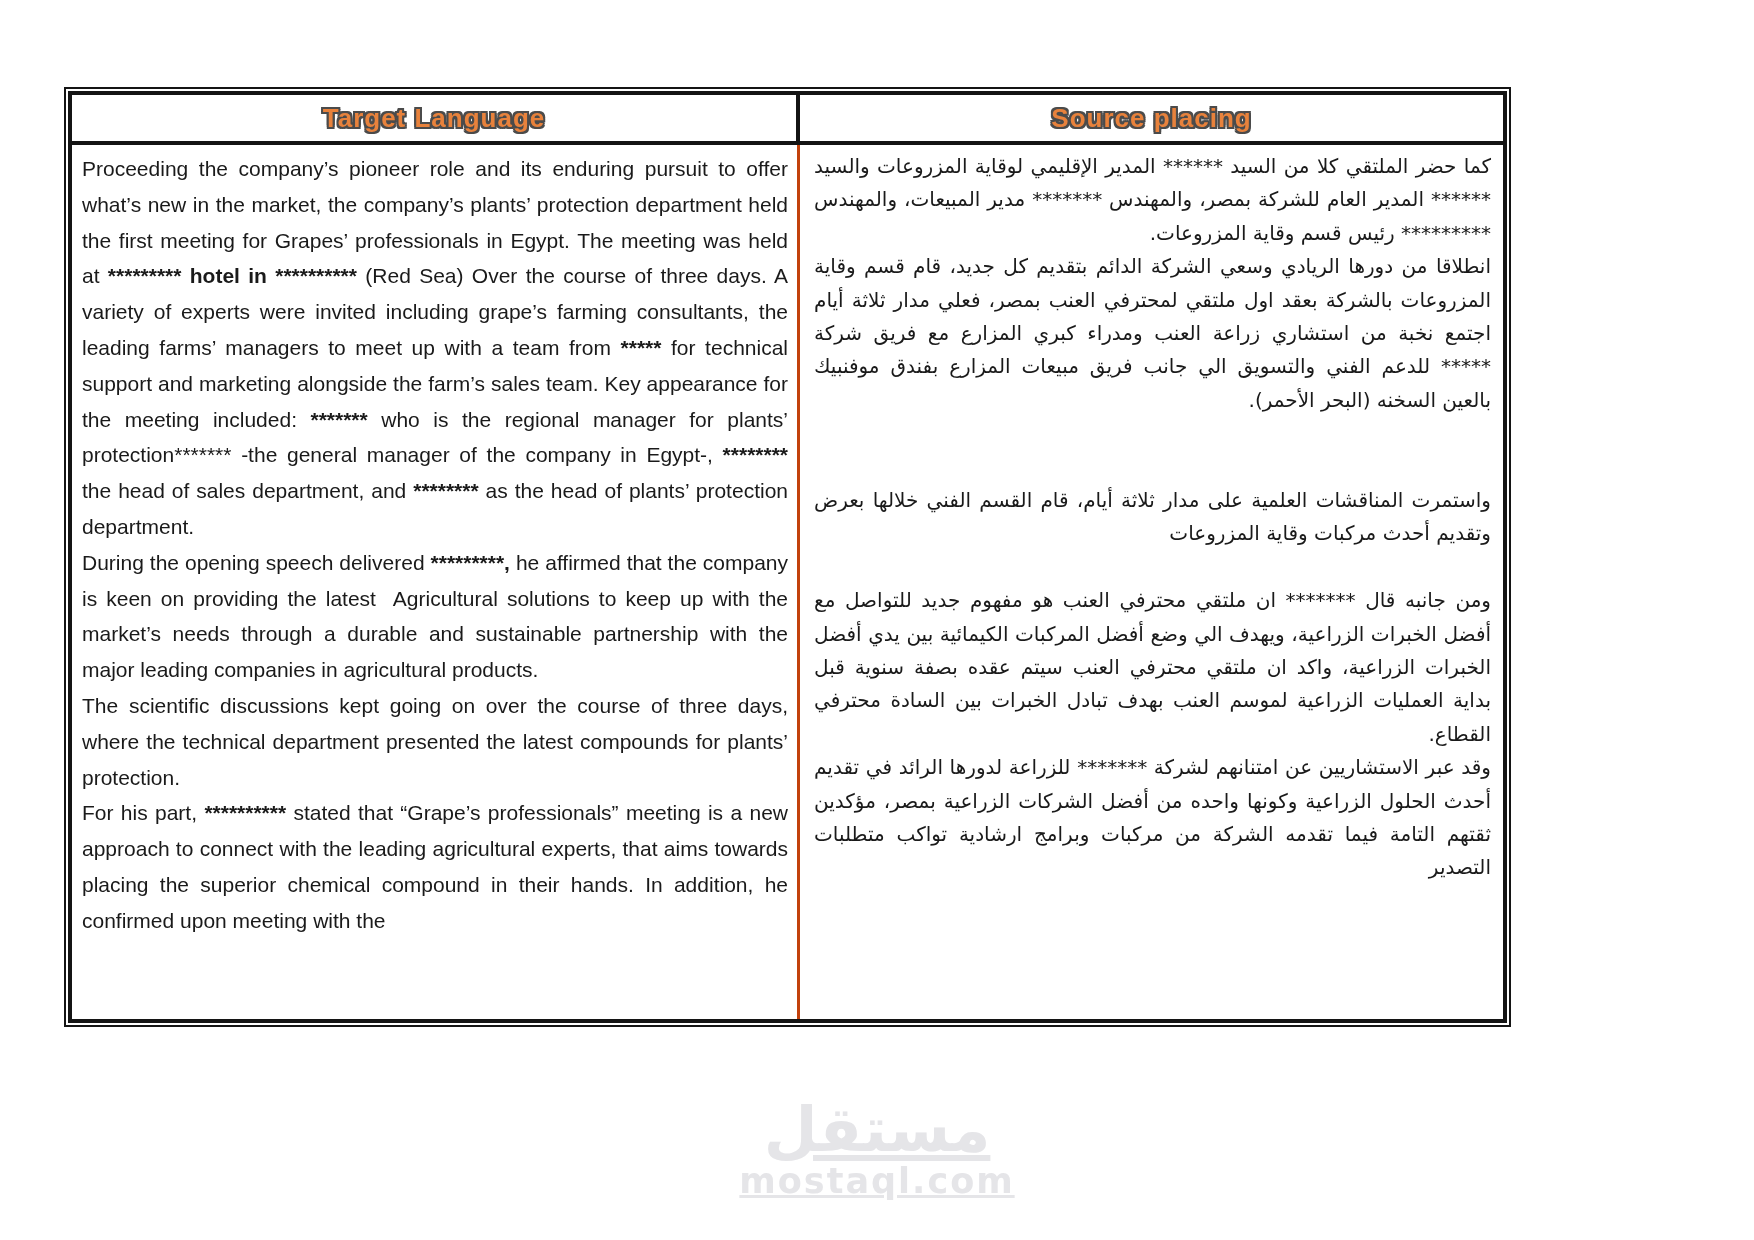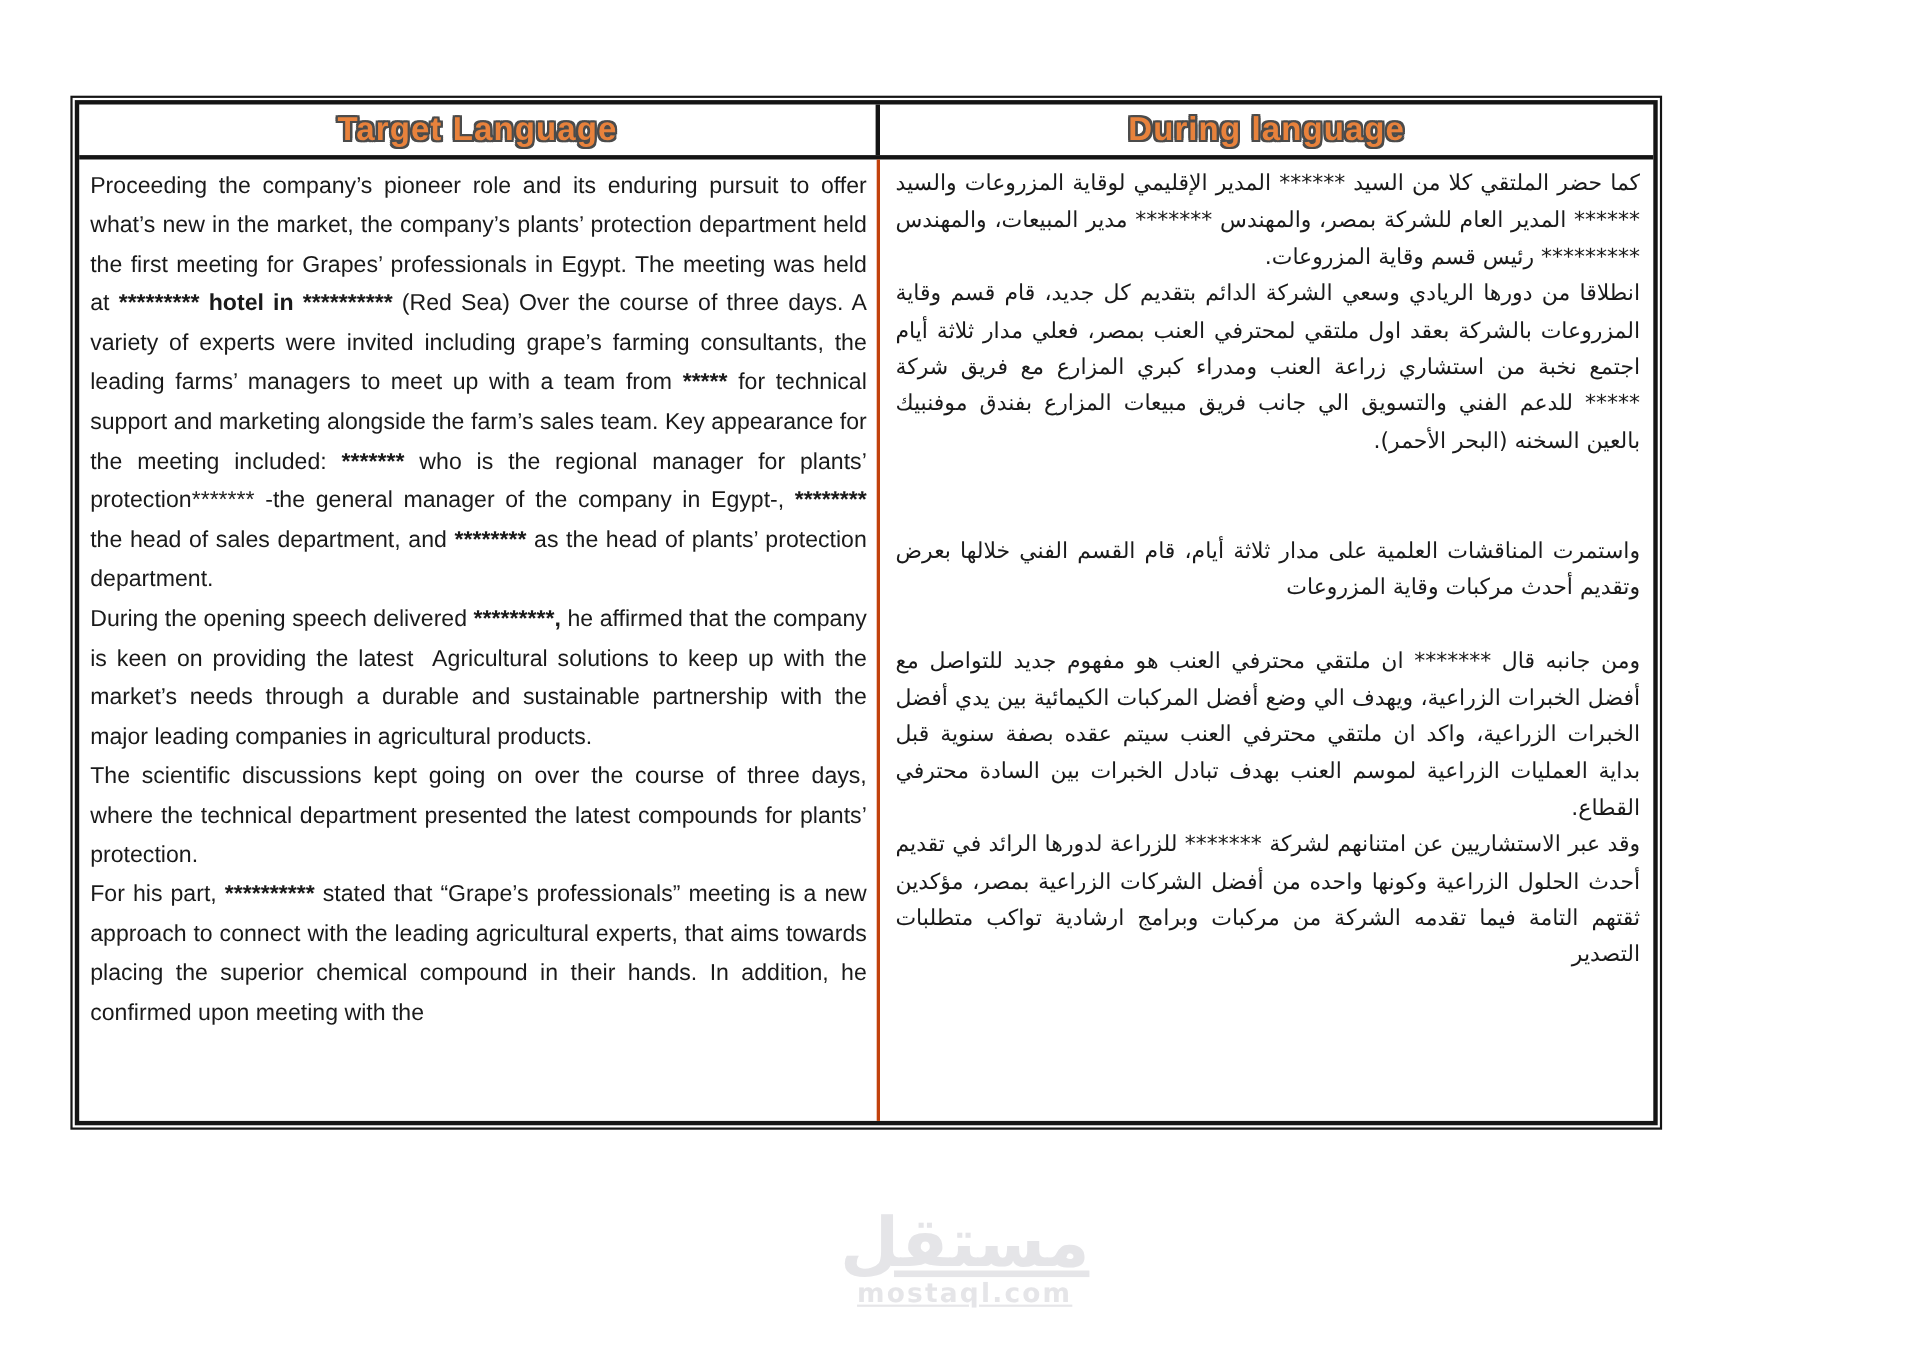--- a/index.html
+++ b/index.html
@@ -12,21 +12,21 @@
     position:absolute; left:64px; top:87px; width:1447px; height:940px;
     border:2px solid #141414; background:#ffffff;
   }
   .tbl-inner {
     position:absolute; inset:2px; border:4px solid #141414;
     display:flex; flex-direction:column;
   }
   .hdr-row { display:flex; flex:0 0 auto; height:50px; border-bottom:4px solid #141414; }
   .hdr-cell {
     display:flex; align-items:center; justify-content:center;
-    font-weight:bold; font-size:30px; letter-spacing:1px;
+    font-weight:bold; font-size:26px; letter-spacing:1px;
     color:#E8823C;
     text-shadow:
       -2px -2px 0 #4b4b4b, 2px -2px 0 #4b4b4b,
       -2px 2px 0 #4b4b4b, 2px 2px 0 #4b4b4b,
       0 -2px 0 #4b4b4b, 0 2px 0 #4b4b4b,
       -2px 0 0 #4b4b4b, 2px 0 0 #4b4b4b;
   }
   .hdr-cell.target { width:728px; border-right:4px solid #141414; }
   .hdr-cell.source { flex:1; }
   .body-row { display:flex; flex:1; min-height:0; }
@@ -49,30 +49,30 @@
   .cell p.gap { margin-top:0; }
   .cell .b { font-weight:bold; }
   .watermark {
     position:absolute; left:0; top:1096px; width:100%;
     text-align:center; color:#e5e5e8;
     font-family:"DejaVu Sans", sans-serif;
     user-select:none;
     text-decoration:underline;
   }
   .wm-logo { font-size:62px; font-weight:bold; line-height:1.1; }
-  .wm-domain { font-size:24px; font-weight:bold; letter-spacing:2px; line-height:1.0; }
+  .wm-domain { font-size:35px; font-weight:bold; letter-spacing:2px; line-height:1.0; }
 </style>
 </head>
 <body>
 
 <div class="tbl-outer">
   <div class="tbl-inner">
     <div class="hdr-row">
       <div class="hdr-cell target">Target Language</div>
-      <div class="hdr-cell source">During language</div>
+      <div class="hdr-cell source">Source placing</div>
     </div>
     <div class="body-row">
       <div class="cell target" id="target-cell">
           <p><span>Proceeding the company’s pioneer role and its enduring pursuit to offer what’s new in the market, the company’s plants’ protection department held the first meeting for Grapes’ professionals in Egypt. The meeting was held at </span><span class="b">********* hotel in **********</span><span> (Red Sea) Over the course of three days. A variety of experts were invited including grape’s farming consultants, the leading farms’ managers to meet up with a team from </span><span class="b">*****</span><span> for technical support and marketing alongside the farm’s sales team. Key appearance for the meeting included: </span><span class="b">*******</span><span> who is the regional manager for plants’ protection******* -the general manager of the company in Egypt-, </span><span class="b">********</span><span> the head of sales department, and </span><span class="b">********</span><span> as the head of plants’ protection department.</span></p>
           <p><span>During the opening speech delivered </span><span class="b">*********,</span><span> he affirmed that the company is keen on providing the latest&nbsp; Agricultural solutions to keep up with the market’s needs through a durable and sustainable partnership with the major leading companies in agricultural products.</span></p>
           <p><span>The scientific discussions kept going on over the course of three days, where the technical department presented the latest compounds for plants’ protection.</span></p>
           <p class="gap"><span>For his part, </span><span class="b">**********</span><span> stated that “Grape’s professionals” meeting is a new approach to connect with the leading agricultural experts, that aims towards placing the superior chemical compound in their hands. In addition, he confirmed upon meeting with the</span></p>
         </div>
       <div class="cell source" id="source-cell">
           <p><span>كما حضر الملتقي كلا من السيد ****** المدير الإقليمي لوقاية المزروعات والسيد ****** المدير العام للشركة بمصر، والمهندس ******* مدير المبيعات، والمهندس ********* رئيس قسم وقاية المزروعات.</span></p>

